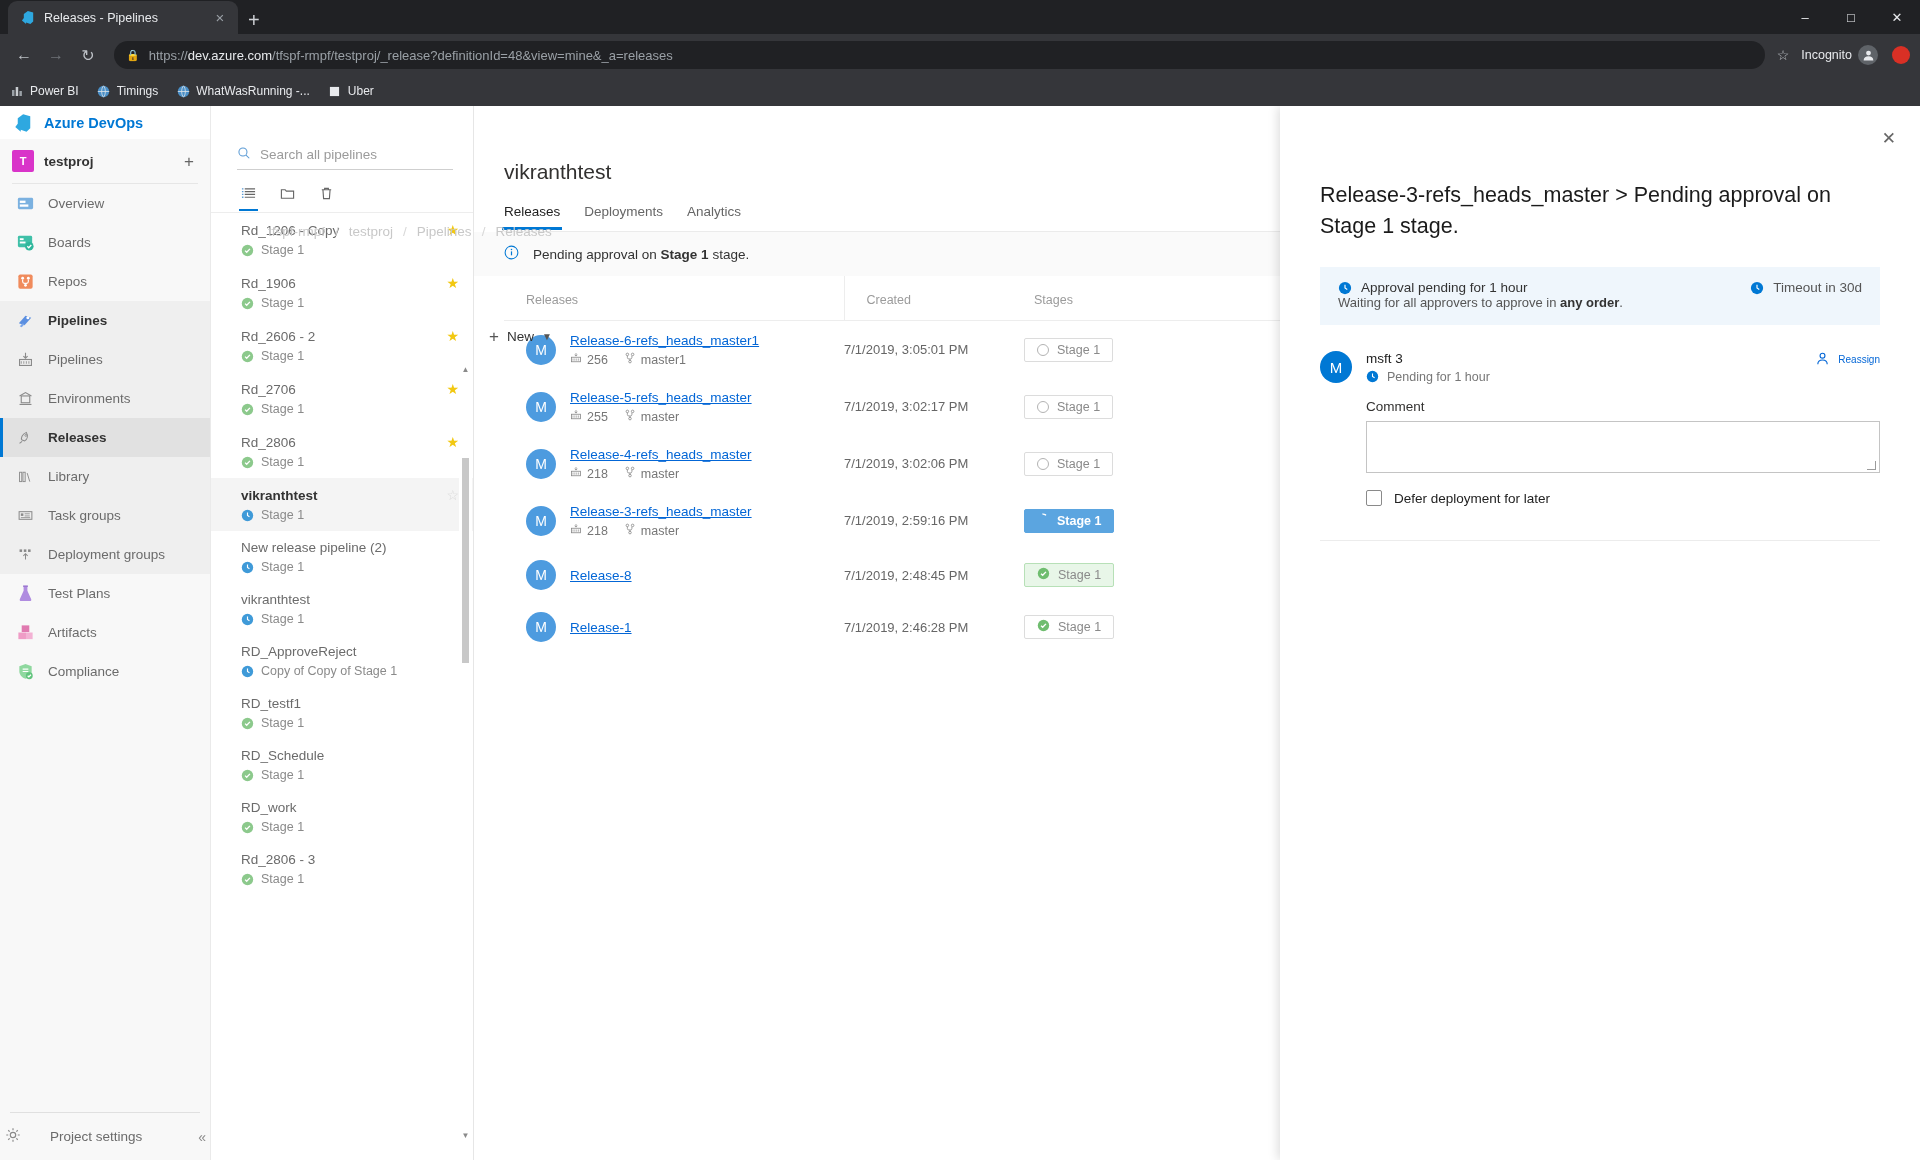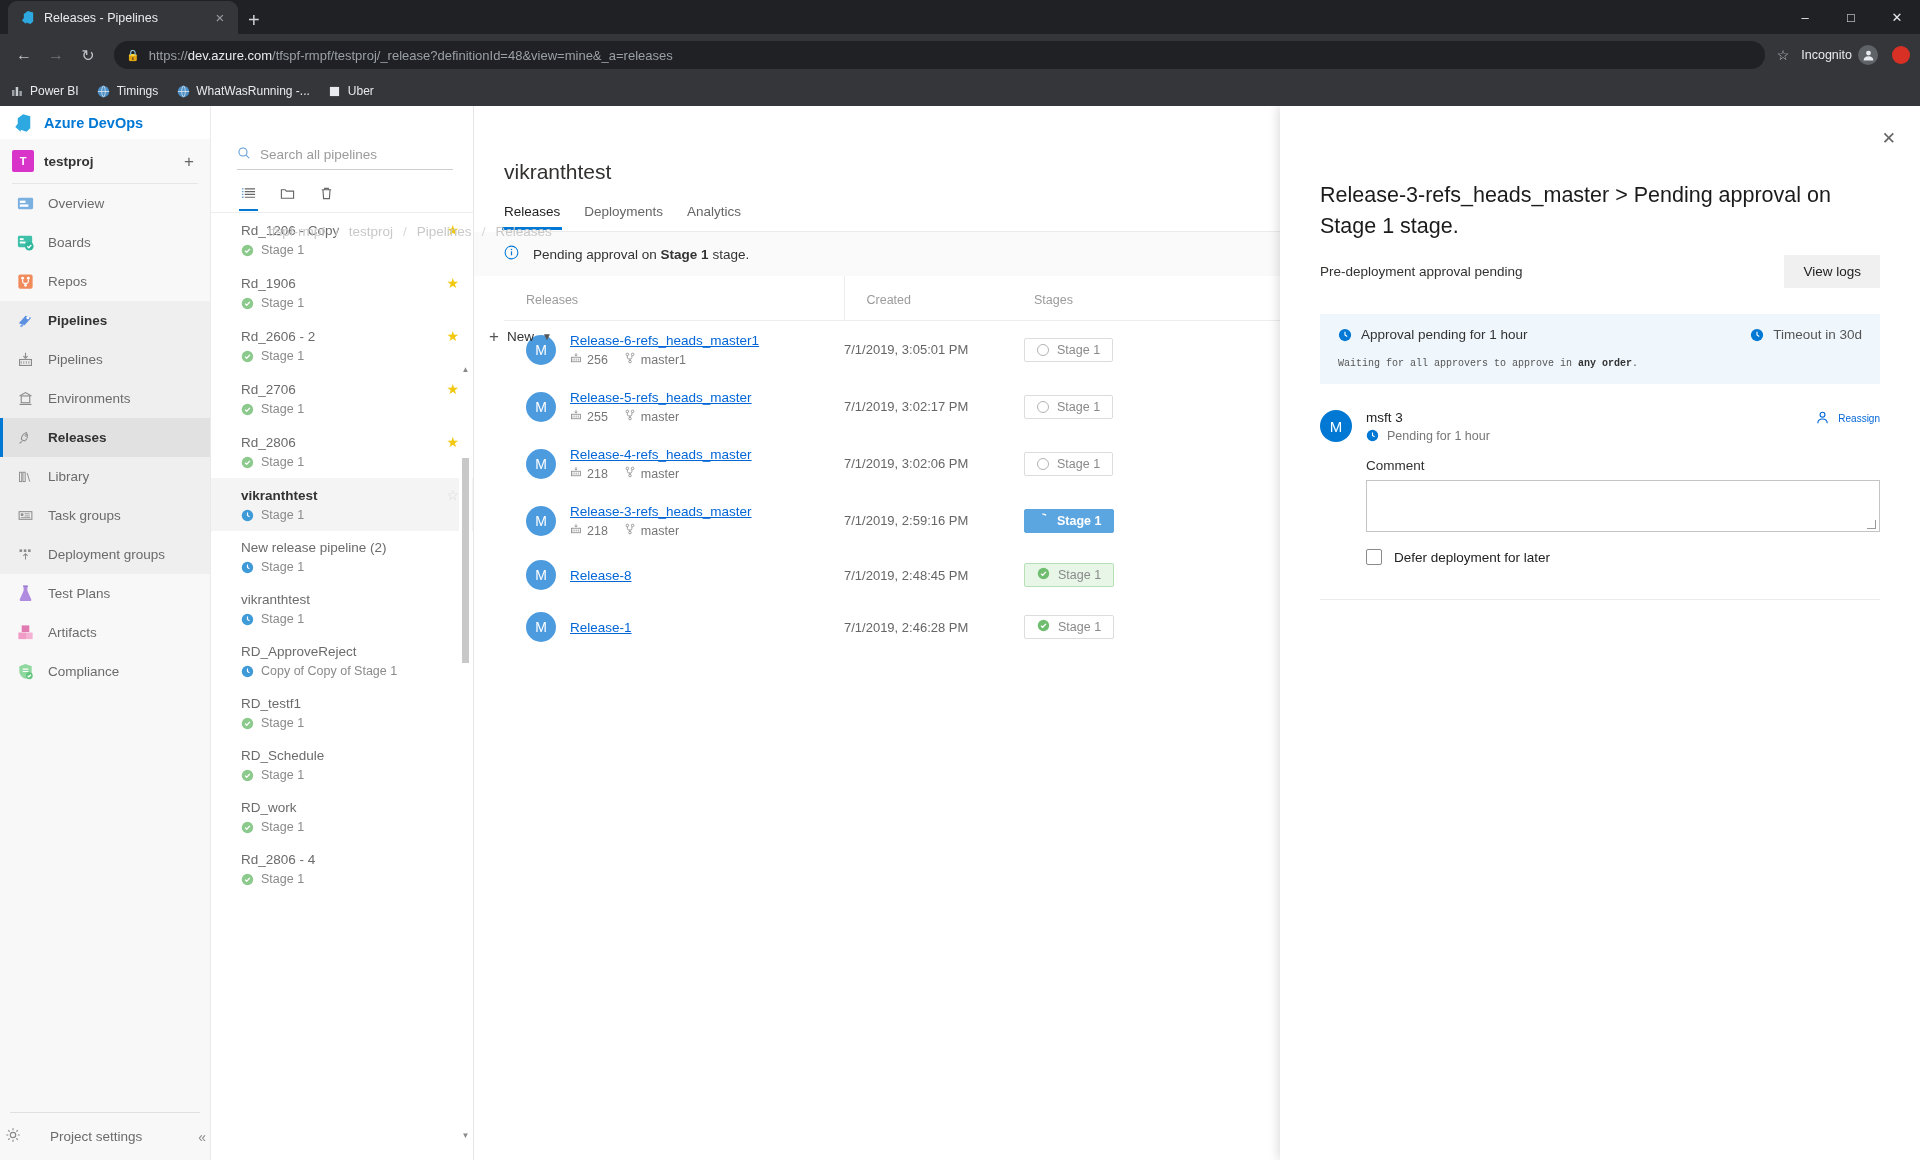--- a/index.html
+++ b/index.html
@@ -230,21 +230,21 @@
   .btn-viewlogs {
     background: #f0f0f0; border: 0; height: 33px; padding: 0 19px; font-size: 13.5px;
     color: #222; font-family: "Liberation Sans", sans-serif;
   }
   .pending-card {
     background: #eff6fc; margin-top: 26px; padding: 13px 18px 15px 18px;
   }
   .pc-row1 { display: flex; align-items: center; justify-content: space-between; }
   .pc-left { display: flex; align-items: center; gap: 9px; font-size: 13.5px; color: #333; }
   .pc-right { display: flex; align-items: center; gap: 9px; font-size: 13.5px; color: #555; }
-  .pc-row2 { font-size: 10px; color: #555; margin-top: 16px; font-family: Liberation Mono, monospace; }
+  .pc-row2 { font-size: 13px; color: #555; margin-top: 0; }
   .pc-row2 b { font-weight: bold; color: #333; }
   .clock-ic {
     width: 14px; height: 14px; flex: 0 0 14px;
   }
   .approver-row { display: flex; align-items: flex-start; gap: 14px; margin-top: 26px; }
   .approver-avatar {
     width: 32px; height: 32px; border-radius: 50%; background: #0078d4; color: #fff;
     display: flex; align-items: center; justify-content: center; font-size: 15px; flex: 0 0 32px;
   }
   .approver-name { font-size: 13.5px; color: #222; }
@@ -709,21 +709,21 @@
               <div class="pl-stage">
                 <span class="dot"><svg width="13" height="13" viewBox="0 0 16 16">
                     <circle cx="8" cy="8" r="7" fill="#8cc98c"></circle>
                     <path d="M5 8.2l2 2 4-4.2" stroke="#fff" stroke-width="1.6" fill="none"></path>
                   </svg></span>
                 <span class="pl-stage-label">Stage 1</span>
               </div>
             </div>
             <div class="pl-item">
               <div class="pl-row">
-                <span class="pl-name">Rd_2806 - 4</span>
+                <span class="pl-name">Rd_2806 - 3</span>
               </div>
               <div class="pl-stage">
                 <span class="dot"><svg width="13" height="13" viewBox="0 0 16 16">
                     <circle cx="8" cy="8" r="7" fill="#8cc98c"></circle>
                     <path d="M5 8.2l2 2 4-4.2" stroke="#fff" stroke-width="1.6" fill="none"></path>
                   </svg></span>
                 <span class="pl-stage-label">Stage 1</span>
               </div>
             </div>
           </div>
@@ -972,24 +972,20 @@
     <div style="position:absolute; left:489px; top:222px; display:flex; align-items:center; gap:8px; color:#333; font-size:13.5px;">
       <span style="font-size:17px; color:#555; line-height:1;">+</span>
       <span>New</span>
       <span style="font-size:10px; color:#555;">▼</span>
     </div>
 
     <div class="flyout">
       <span class="flyout-close">✕</span>
       <div class="flyout-title">Release-3-refs_heads_master &gt; Pending approval on Stage 1 stage.</div>
 
-      <div class="flyout-sub-row">
-        <span class="flyout-sub">Pre-deployment approval pending</span>
-        <button class="btn-viewlogs">View logs</button>
-      </div>
 
       <div class="pending-card">
         <div class="pc-row1">
           <span class="pc-left">
             <span class="clock-ic">
               <svg width="14" height="14" viewBox="0 0 16 16">
                   <circle cx="8" cy="8" r="7" fill="#0078d4"></circle>
                   <path d="M8 4.2V8l2.6 1.6" stroke="#fff" stroke-width="1.3" fill="none"></path>
                 </svg>
             </span>

